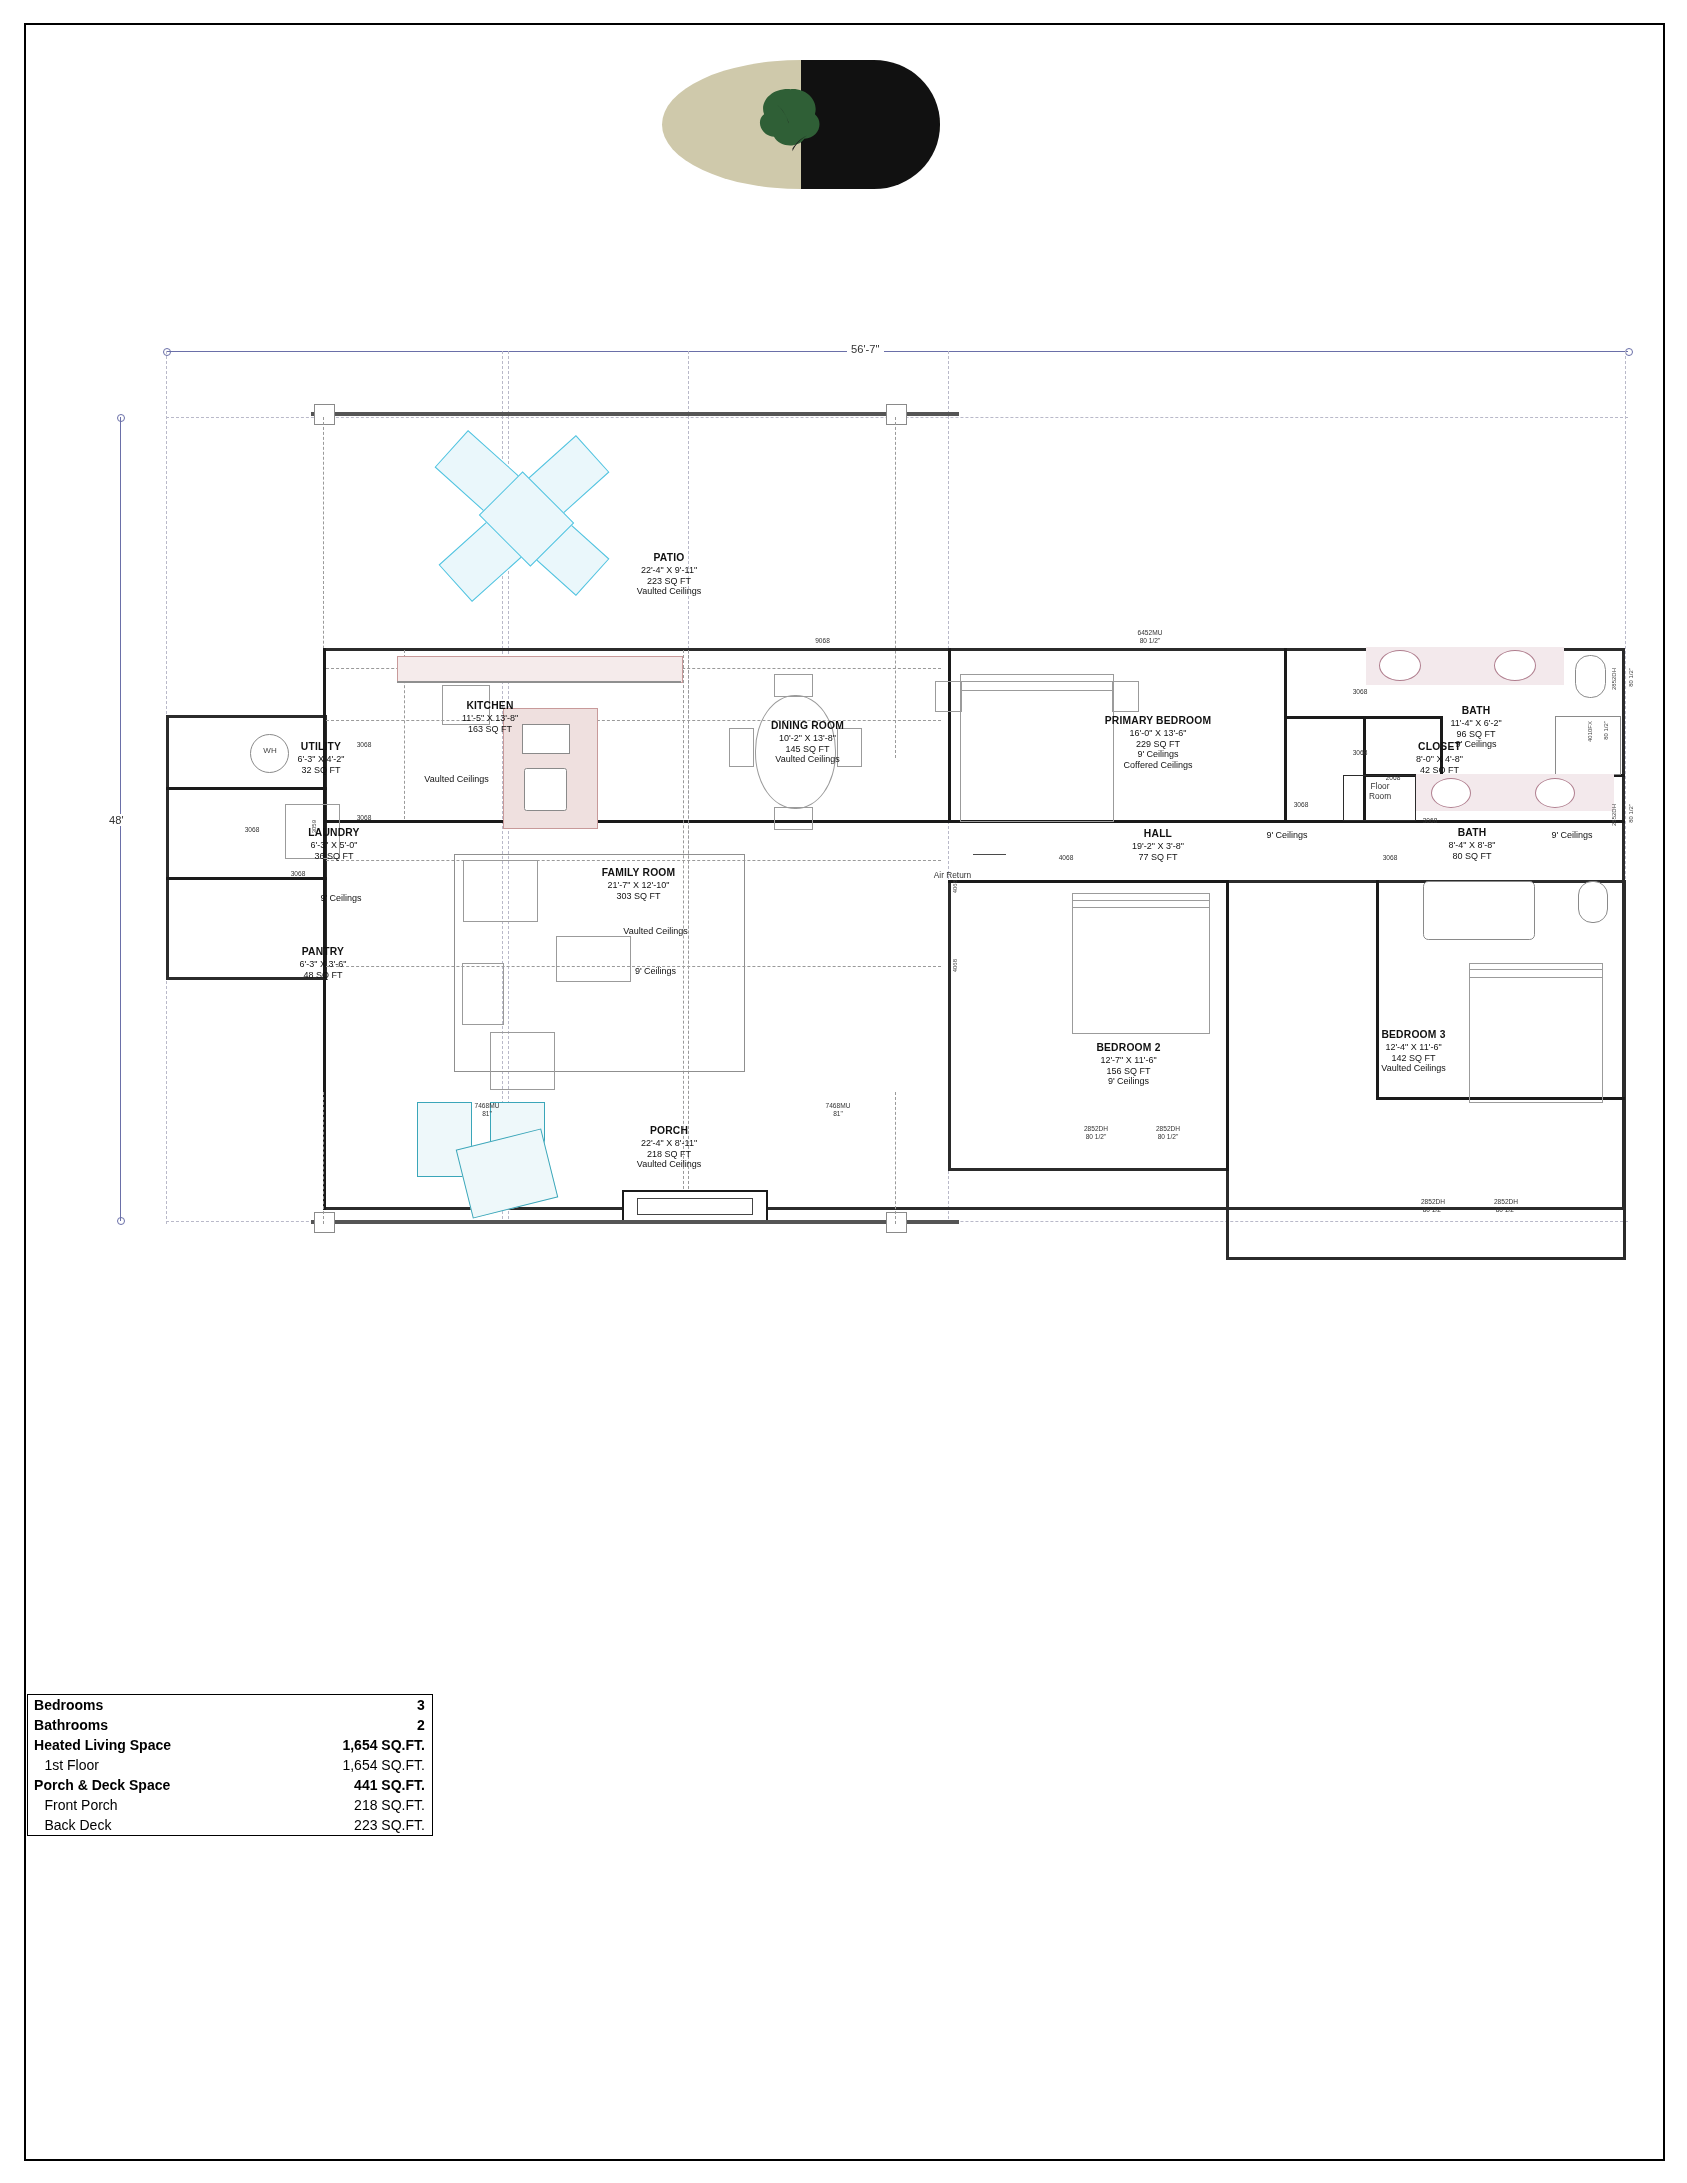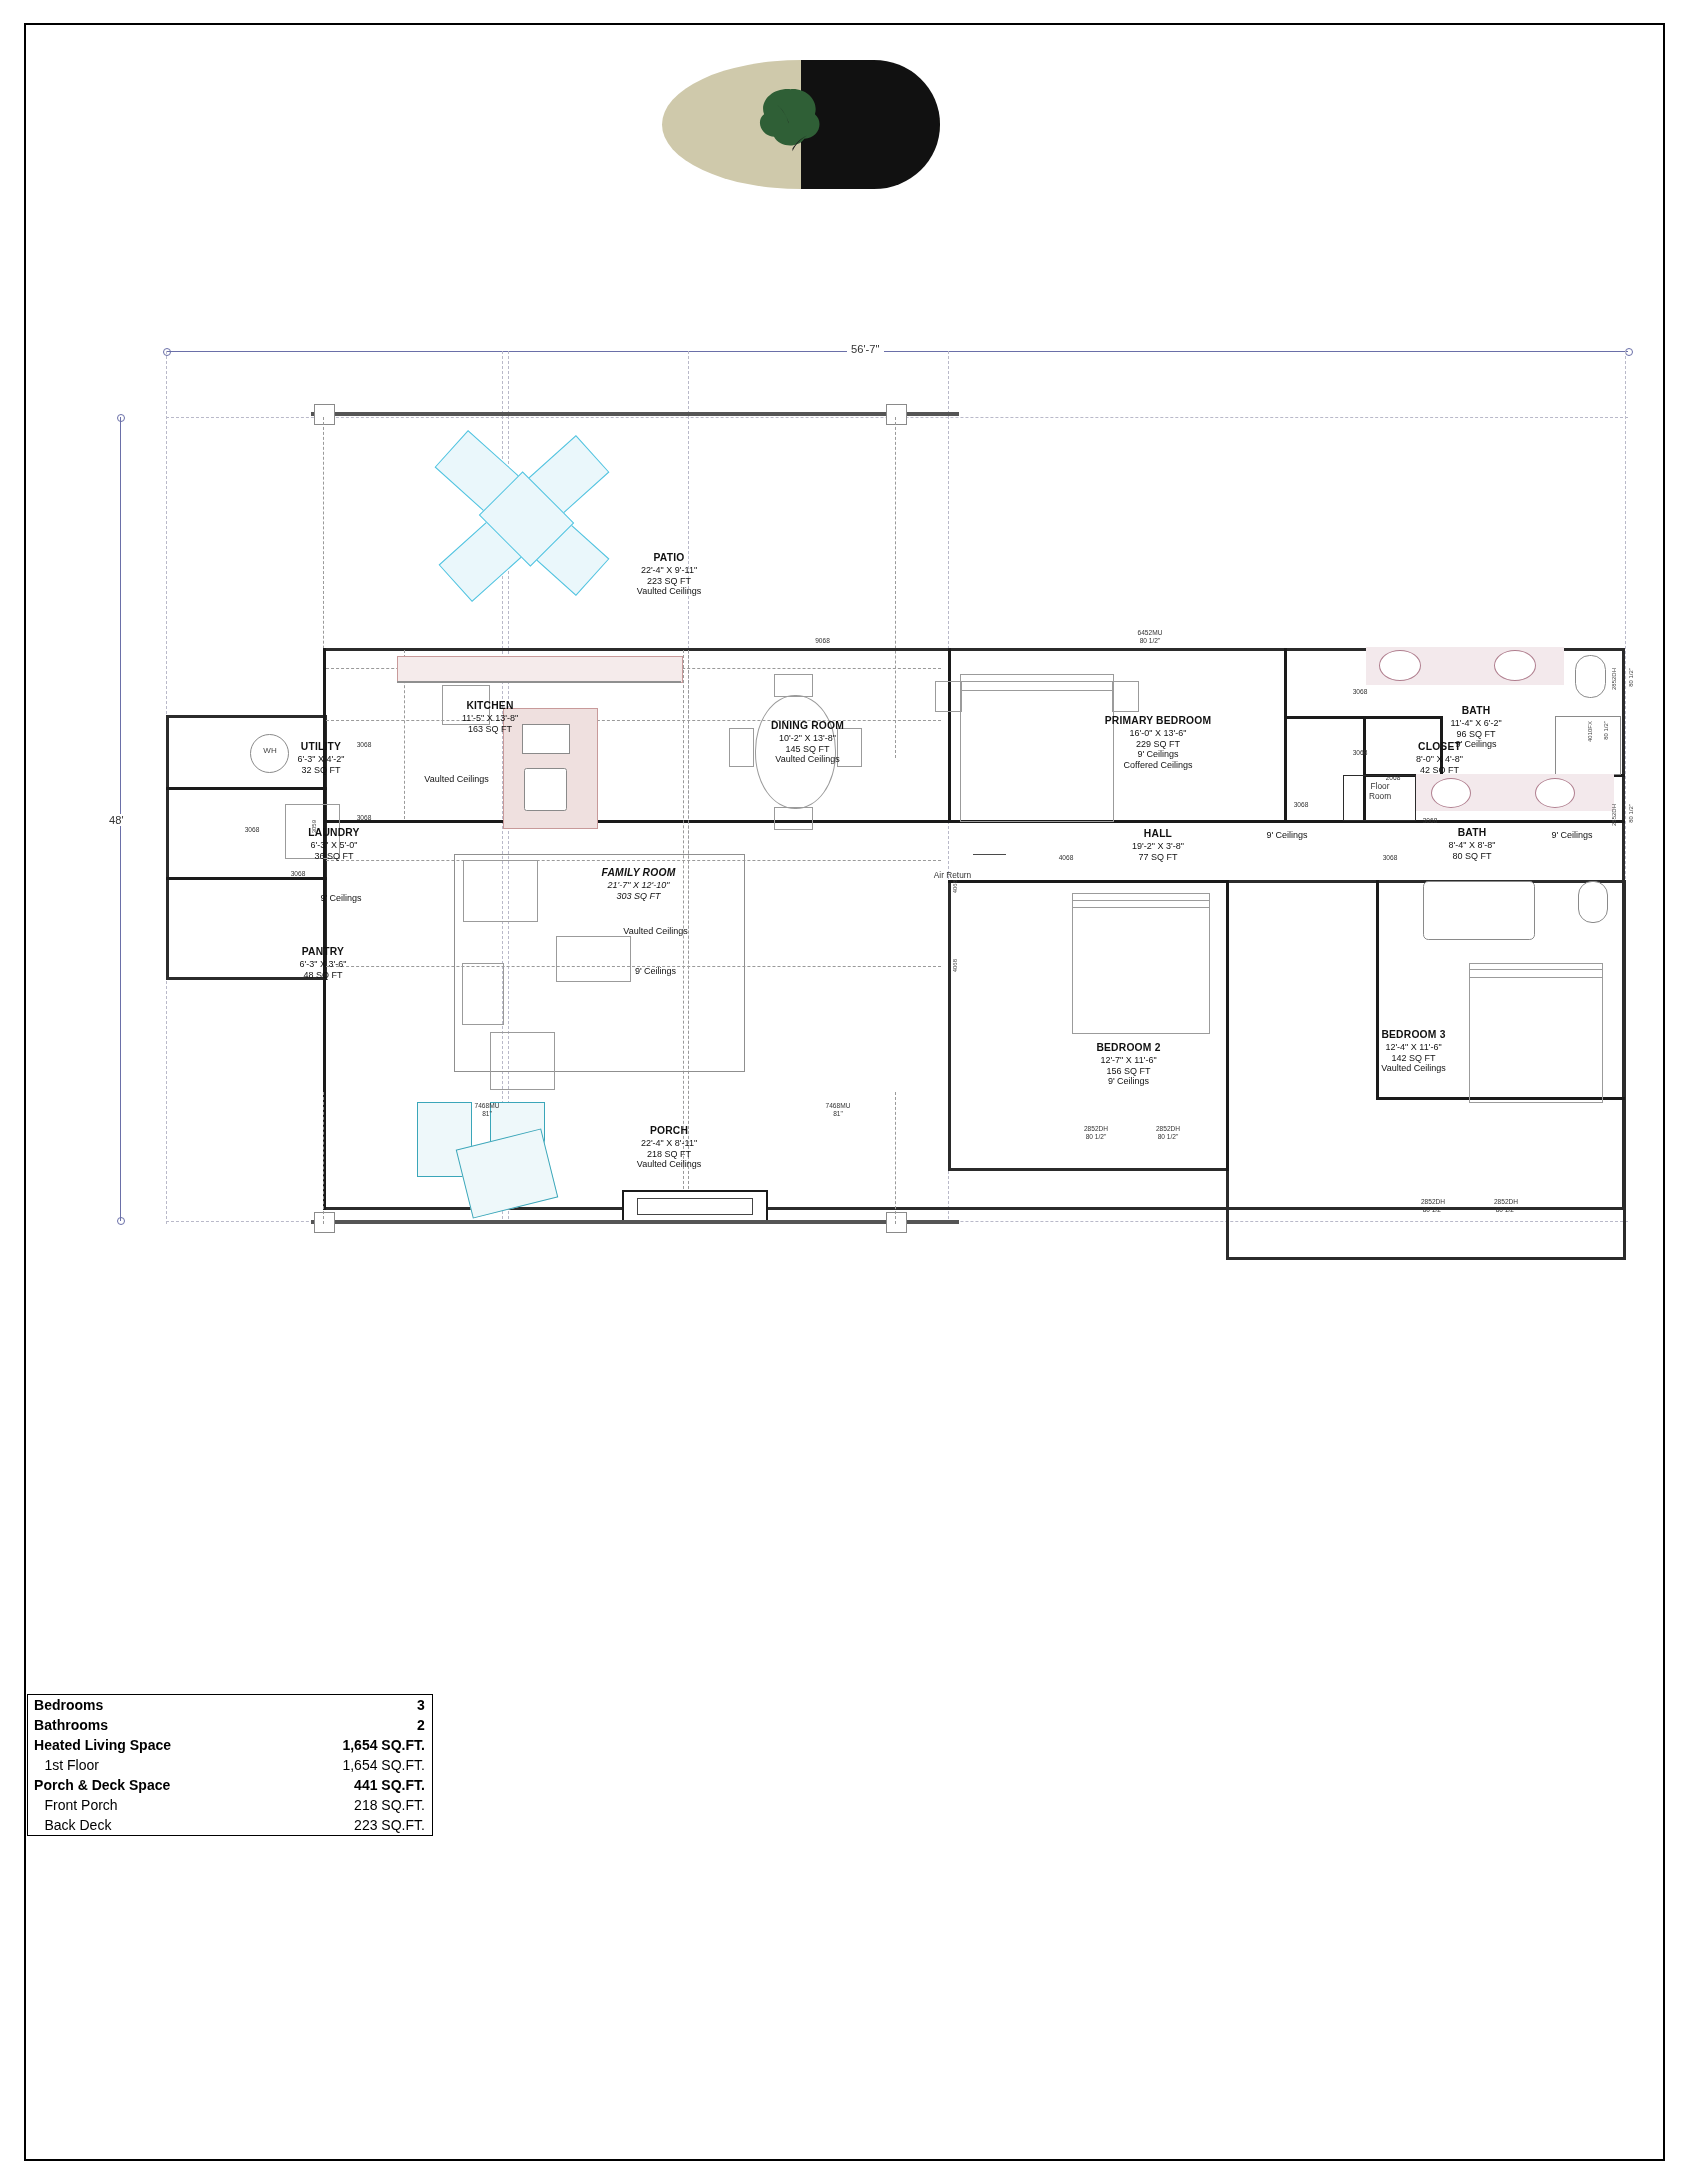--- a/index.html
+++ b/index.html
@@ -184,21 +184,21 @@
       <div class="d">10'-2" X 13'-8"</div>
       <div class="d">145 SQ FT</div>
       <div class="d">Vaulted Ceilings</div>
     </div>
 
     <div class="inner-line" style="left:361px;top:543px;width:291px;height:218px;"></div>
     <div class="furn" style="left:370px;top:549px;width:73px;height:60px;"></div>
     <div class="furn" style="left:397px;top:721px;width:63px;height:56px;"></div>
     <div class="furn" style="left:369px;top:652px;width:40px;height:60px;"></div>
     <div class="furn" style="left:463px;top:625px;width:73px;height:44px;"></div>
-    <div class="label" style="left:463px;top:556px;width:165px;font-style:italic;">
+    <div class="label" style="left:463px;top:556px;width:165px;">
       <div class="n">FAMILY ROOM</div>
       <div class="d">21'-7" X 12'-10"</div>
       <div class="d">303 SQ FT</div>
     </div>
     <div class="label" style="left:483px;top:615px;width:159px;">
       <div class="d">Vaulted Ceilings</div>
     </div>
     <div class="label" style="left:483px;top:655px;width:159px;">
       <div class="d">9' Ceilings</div>
     </div>

